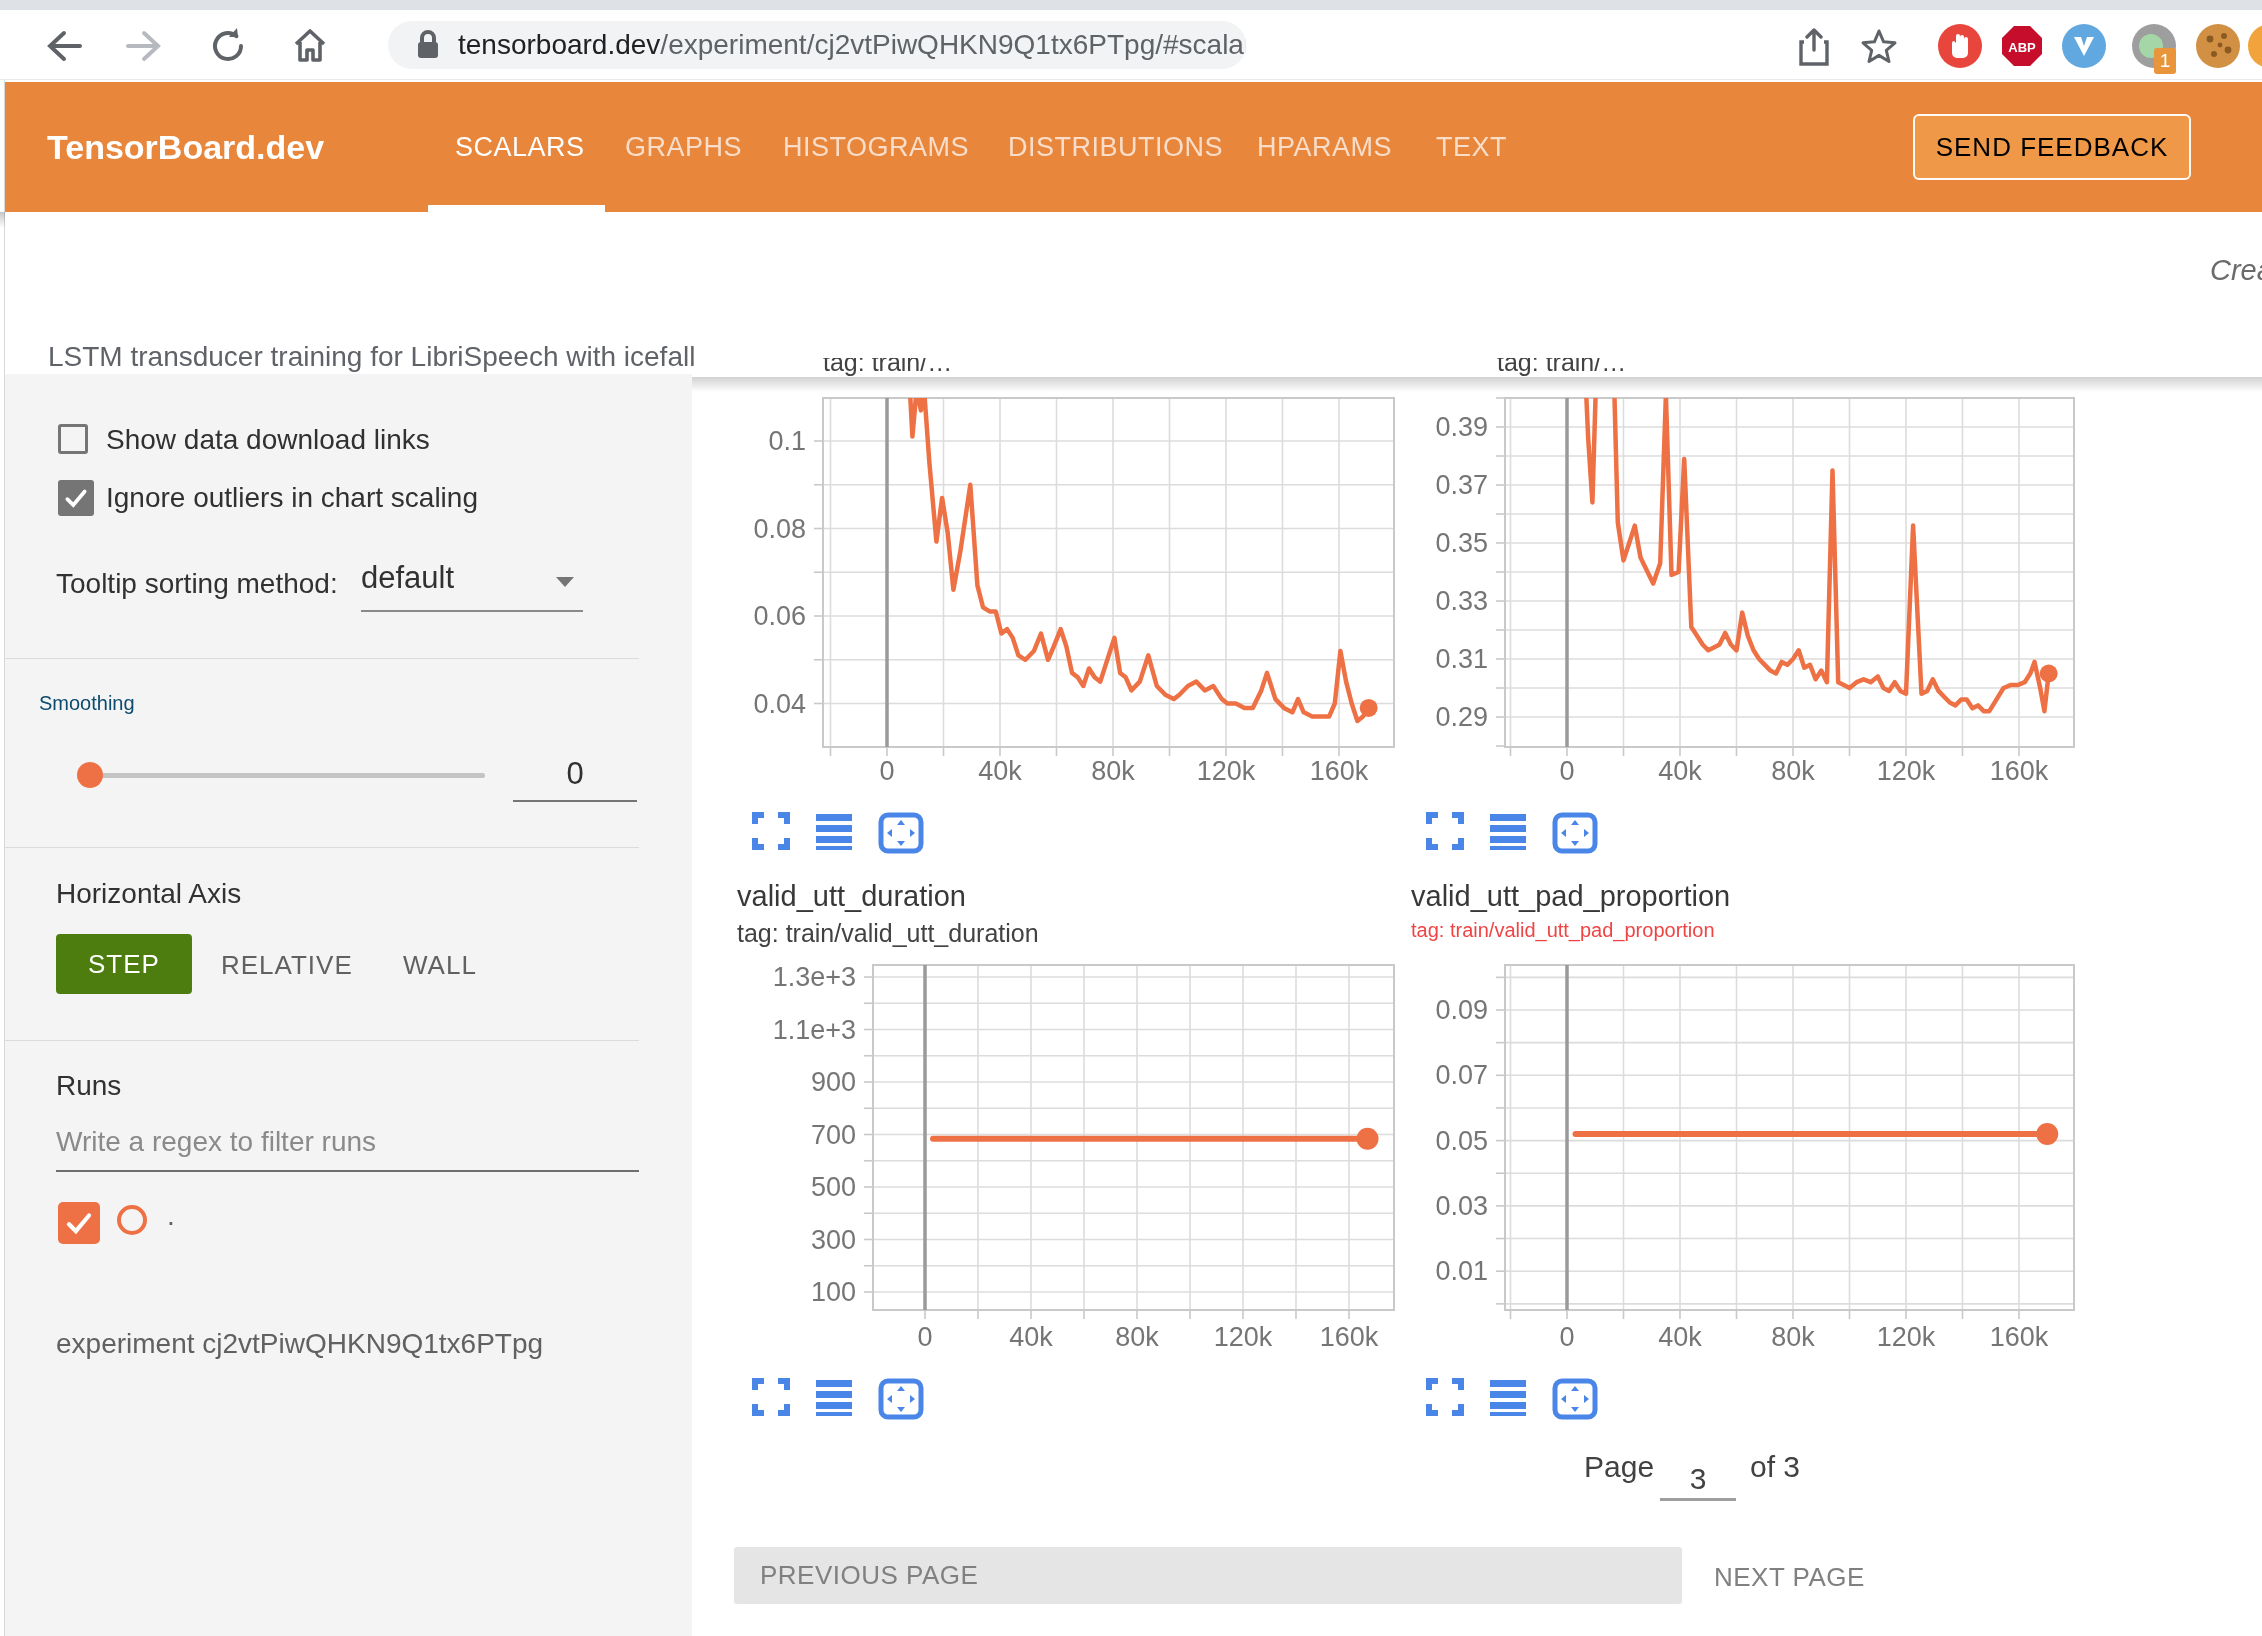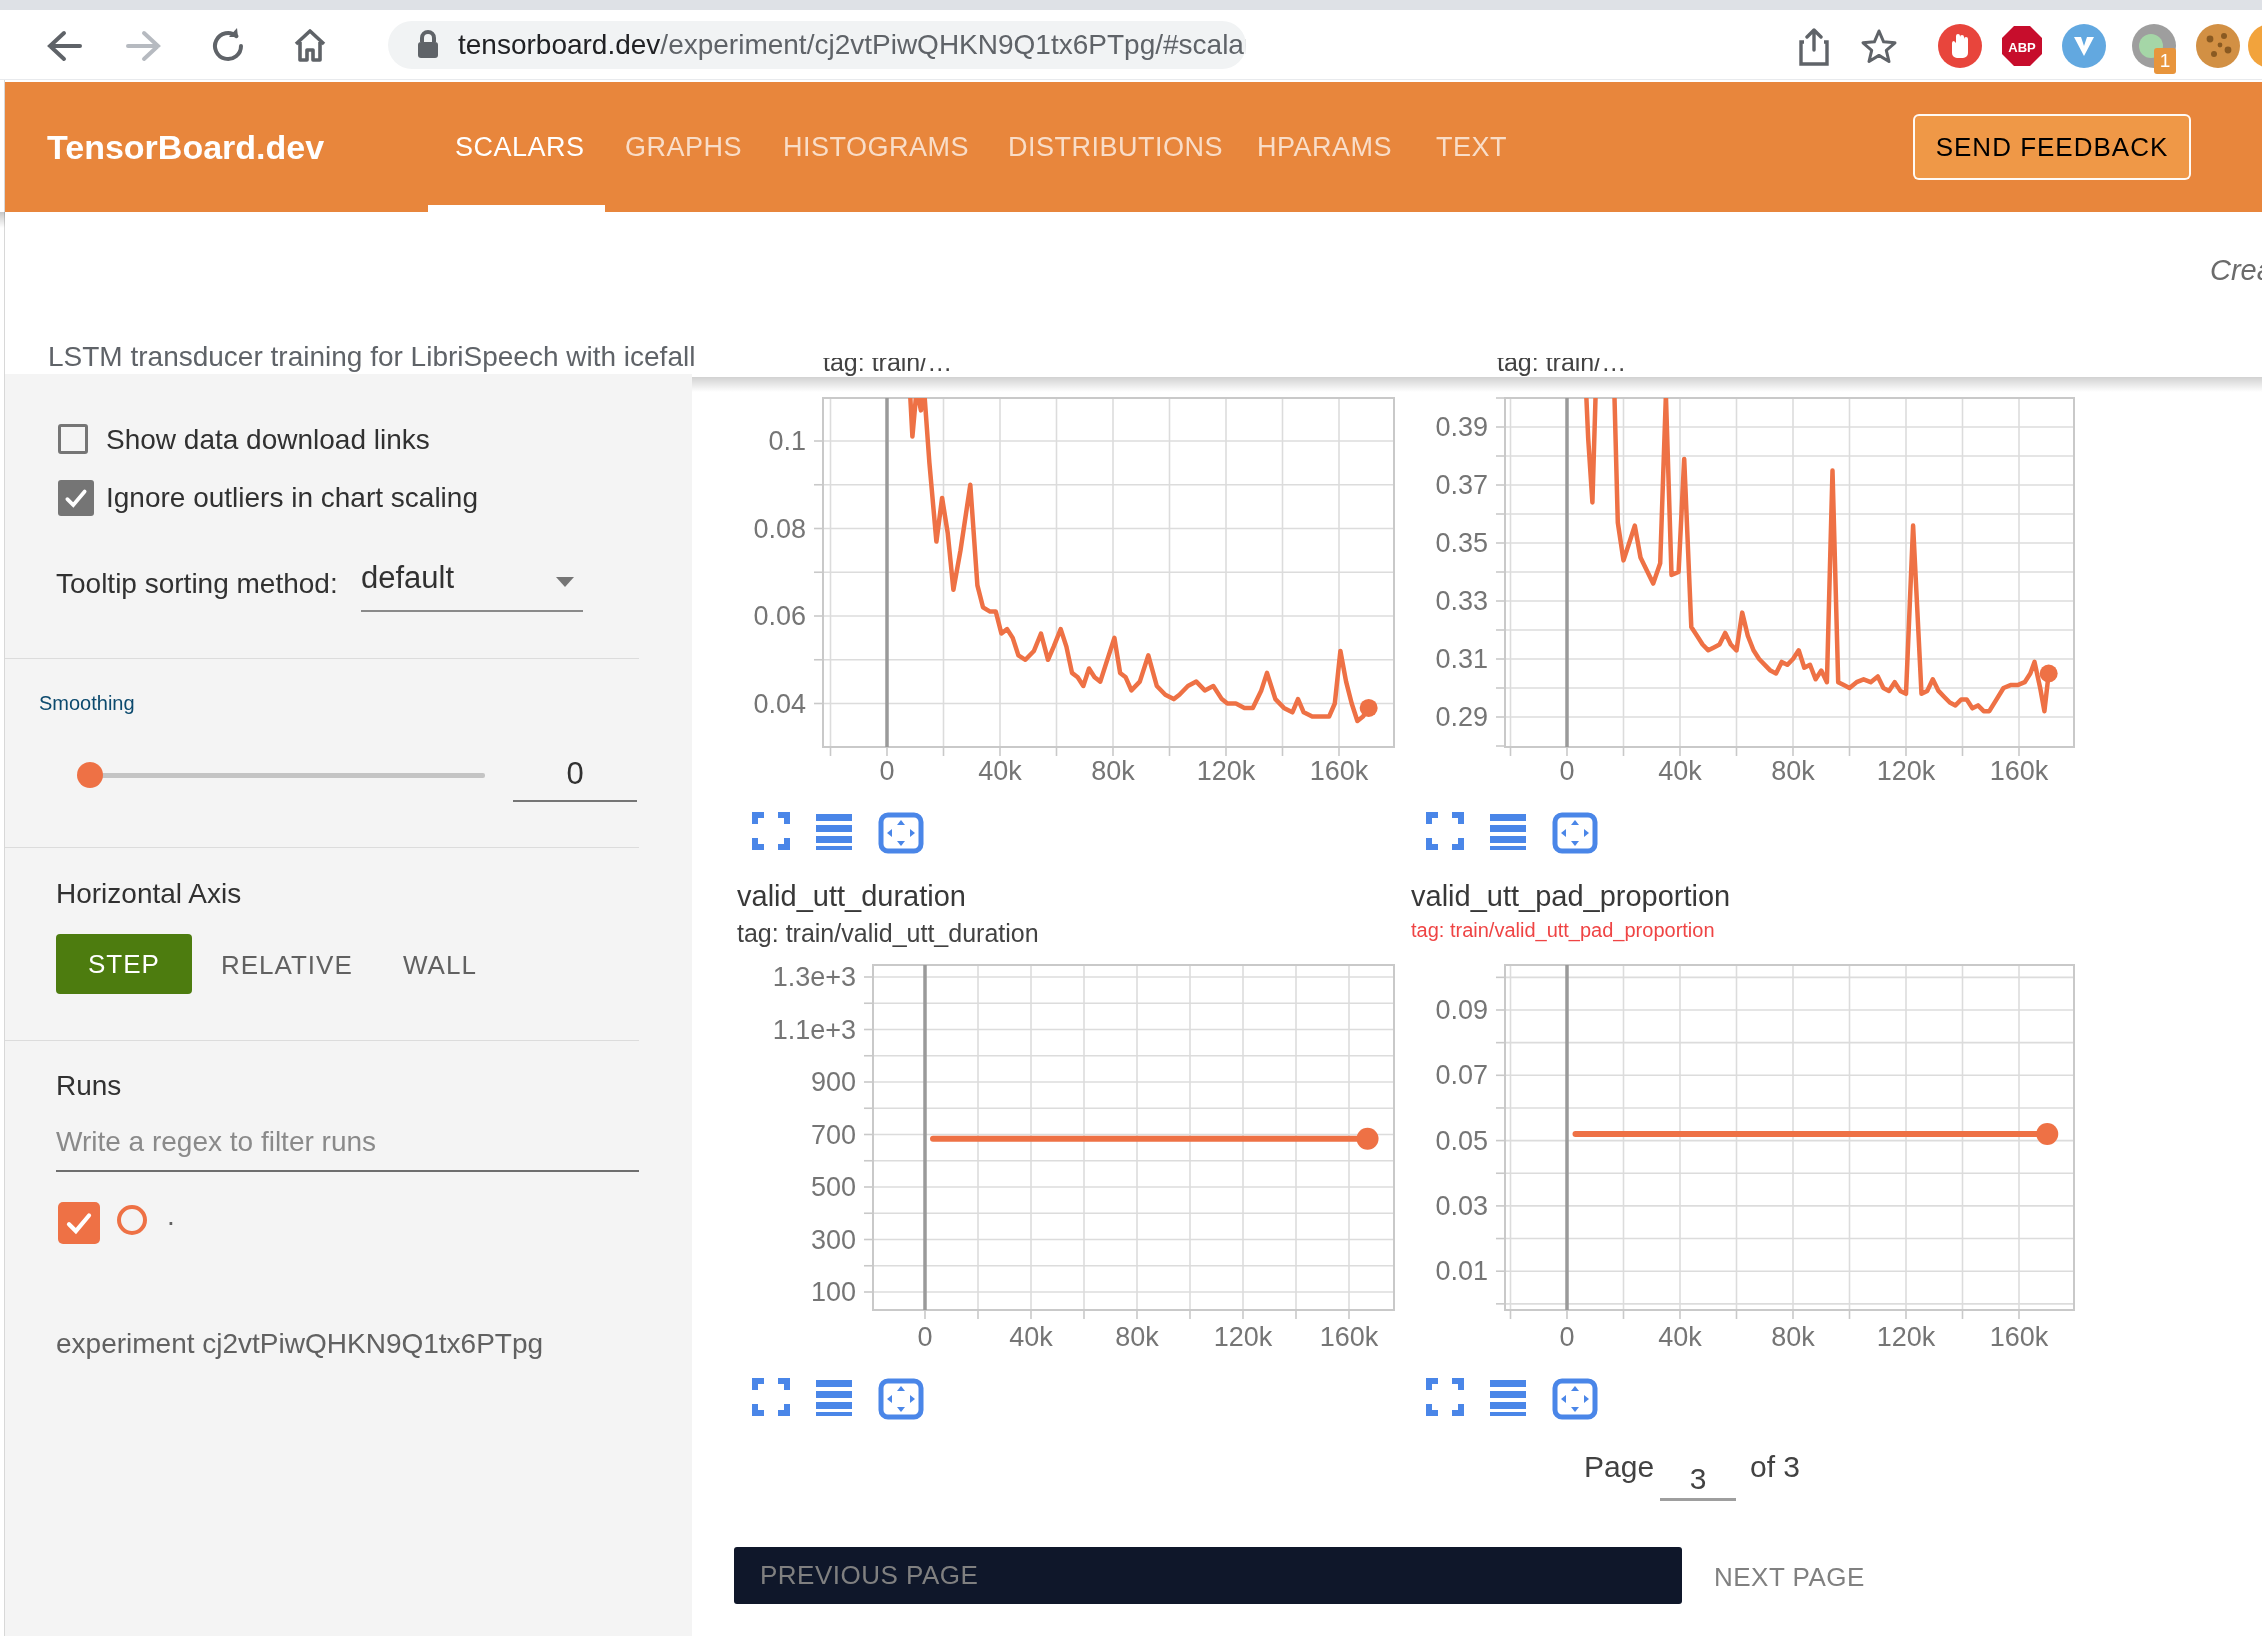--- a/index.html
+++ b/index.html
@@ -500,14 +500,14 @@
    <path d="M9 21 L14 17 V25 Z" fill="#4a86e8"></path>
       <path d="M37 21 L32 17 V25 Z" fill="#4a86e8"></path>
  </svg>
   </div>
 
 <div class="abs" style="left:1584px;top:1450px;font-size:30px;color:#424242;">Page</div>
 <div class="abs" style="left:1660px;top:1462px;width:76px;font-size:30px;color:#424242;text-align:center;">3</div>
 <div class="abs" style="left:1660px;top:1498px;width:76px;height:3px;background:#9e9e9e;"></div>
 <div class="abs" style="left:1750px;top:1450px;font-size:30px;color:#424242;">of 3</div>
 
-<button class="abs" style="left:734px;top:1547px;width:948px;height:57px;background:#0f172a;border:none;border-radius:3px;color:#808080;font-size:26px;letter-spacing:.5px;text-align:left;padding-left:26px;font-family:'Liberation Sans',sans-serif;cursor:pointer;">PREVIOUS PAGE</button>
+<button class="abs" style="left:734px;top:1547px;width:948px;height:57px;background:#e5e5e5;border:none;border-radius:3px;color:#808080;font-size:26px;letter-spacing:.5px;text-align:left;padding-left:26px;font-family:'Liberation Sans',sans-serif;cursor:pointer;">PREVIOUS PAGE</button>
 <div class="abs" style="left:1714px;top:1562px;font-size:26px;letter-spacing:.5px;color:#808080;cursor:pointer;">NEXT PAGE</div>
 
 </body></html>

